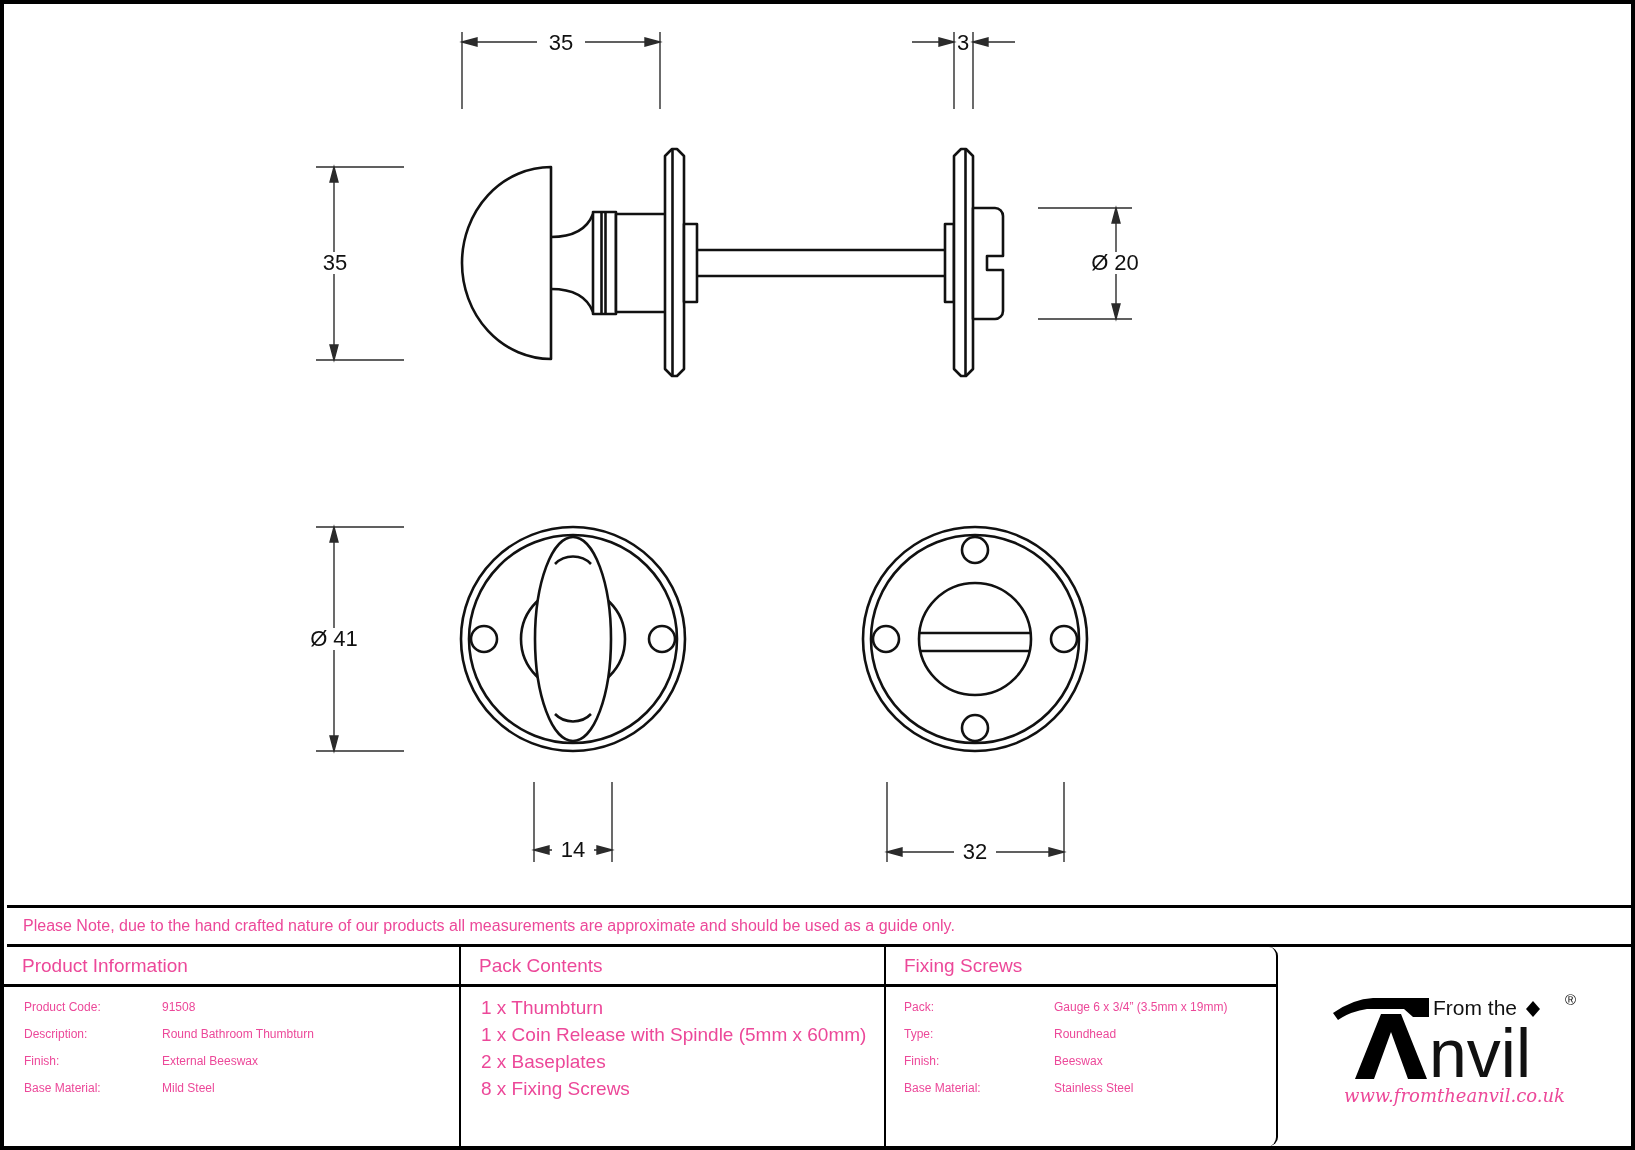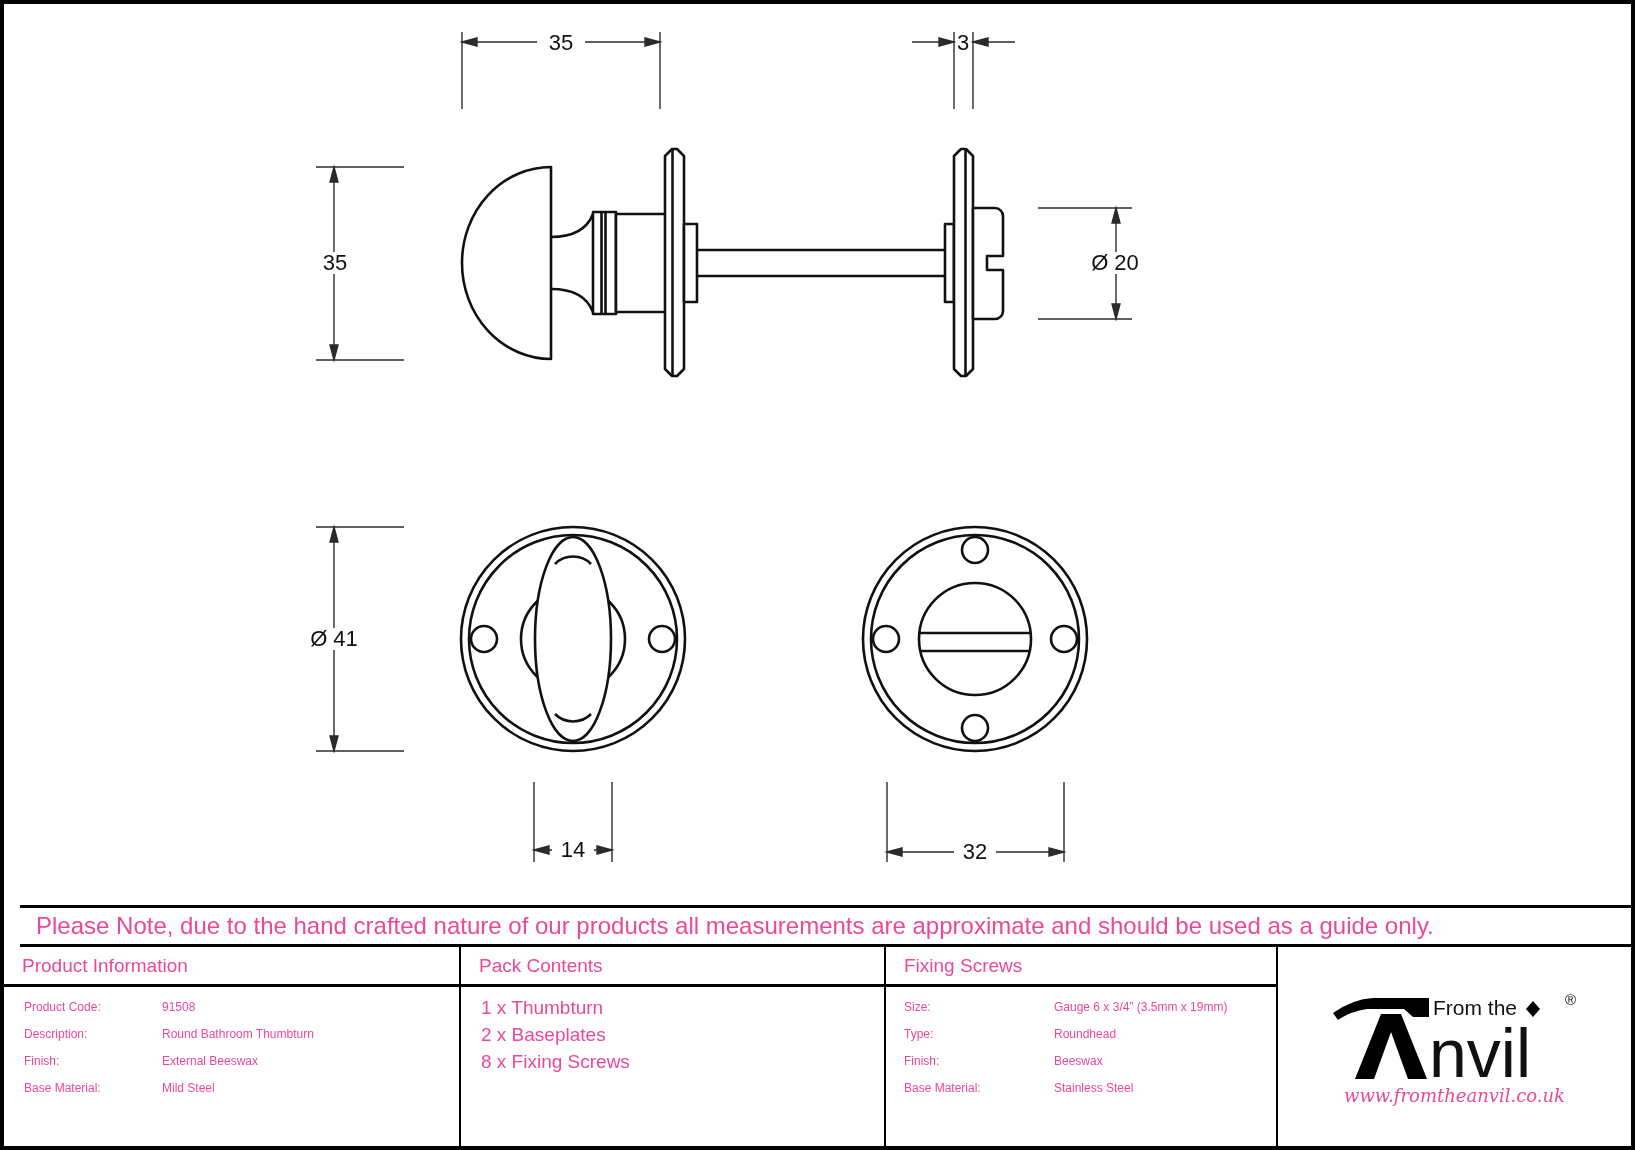--- a/index.html
+++ b/index.html
@@ -7,36 +7,36 @@
     position:relative;width:1635px;height:1150px;background:#ffffff;
     border:4px solid #000;box-sizing:border-box;overflow:hidden;
     font-family:"Liberation Sans",sans-serif;color:#ec4899;
   }
   #drawing{position:absolute;top:0;left:0;}
   svg text{font-family:"Liberation Sans",sans-serif;fill:#111;}
   .dim-text{font-size:22px;text-anchor:middle;}
 
   
   #note-bar{
-    position:absolute;left:16px;right:0;top:901px;height:42px;
+    position:absolute;left:3px;right:0;top:901px;height:42px;
     border-top:3px solid #000;border-bottom:3px solid #000;
     box-sizing:border-box;display:flex;align-items:center;
-    padding-left:16px;font-size:24px;
+    padding-left:16px;font-size:16px;
   }
 
   
   #spec-table{
     position:absolute;left:0;right:0;top:943px;bottom:0;
     display:flex;flex-direction:row;
   }
   .col{box-sizing:border-box;display:flex;flex-direction:column;}
   .col.bordered{border-right:2px solid #000;}
   #col-product{width:457px;}
   #col-pack{width:425px;}
-  #col-screws{width:392px;}
+  #col-screws{width:392px;border-radius:9px;}
   #col-logo{flex:1;display:flex;align-items:center;justify-content:center;}
   .th{
     height:40px;box-sizing:border-box;border-bottom:3px solid #000;
     display:flex;align-items:center;padding-left:18px;font-size:19px;text-align:center;
   }
   .tbody{padding:7px 0 0 0;}
   .kv{display:flex;line-height:27px;font-size:12px;}
   .kv .k{width:138px;padding-left:20px;flex:none;}
   #col-screws .kv .k{width:150px;padding-left:18px;}
   .list-item{line-height:27px;font-size:19px;padding-left:20px;}
@@ -203,30 +203,31 @@
           <span class="k">Base Material:</span>
           <span class="v">Mild Steel</span>
         </div>
       </div>
     </div>
 
     <div class="col bordered" id="col-pack">
       <div class="th">Pack Contents</div>
       <div class="tbody">
         <div class="list-item">1 x Thumbturn</div>
+        <div class="list-item">1 x Coin Release with Spindle (5mm x 60mm)</div>
         <div class="list-item">2 x Baseplates</div>
         <div class="list-item">8 x Fixing Screws</div>
       </div>
     </div>
 
     <div class="col bordered" id="col-screws">
       <div class="th">Fixing Screws</div>
       <div class="tbody">
         <div class="kv">
-          <span class="k">Size:</span>
+          <span class="k">Pack:</span>
           <span class="v">Gauge 6 x 3/4” (3.5mm x 19mm)</span>
         </div>
         <div class="kv">
           <span class="k">Type:</span>
           <span class="v">Roundhead</span>
         </div>
         <div class="kv">
           <span class="k">Finish:</span>
           <span class="v">Beeswax</span>
         </div>

